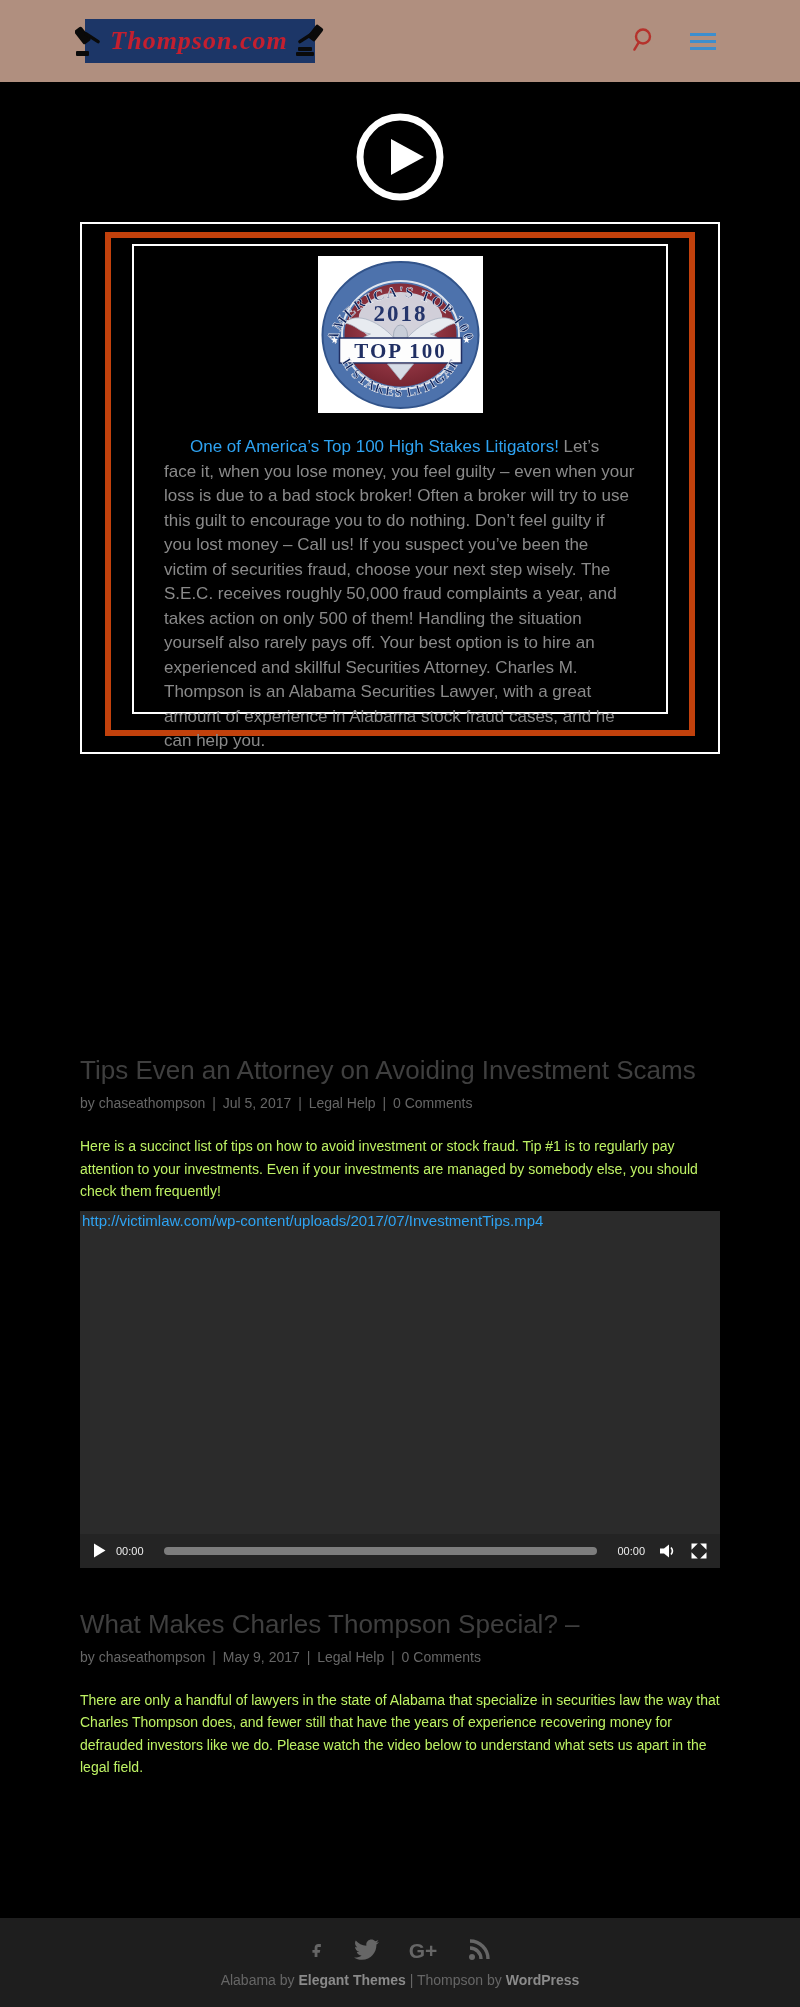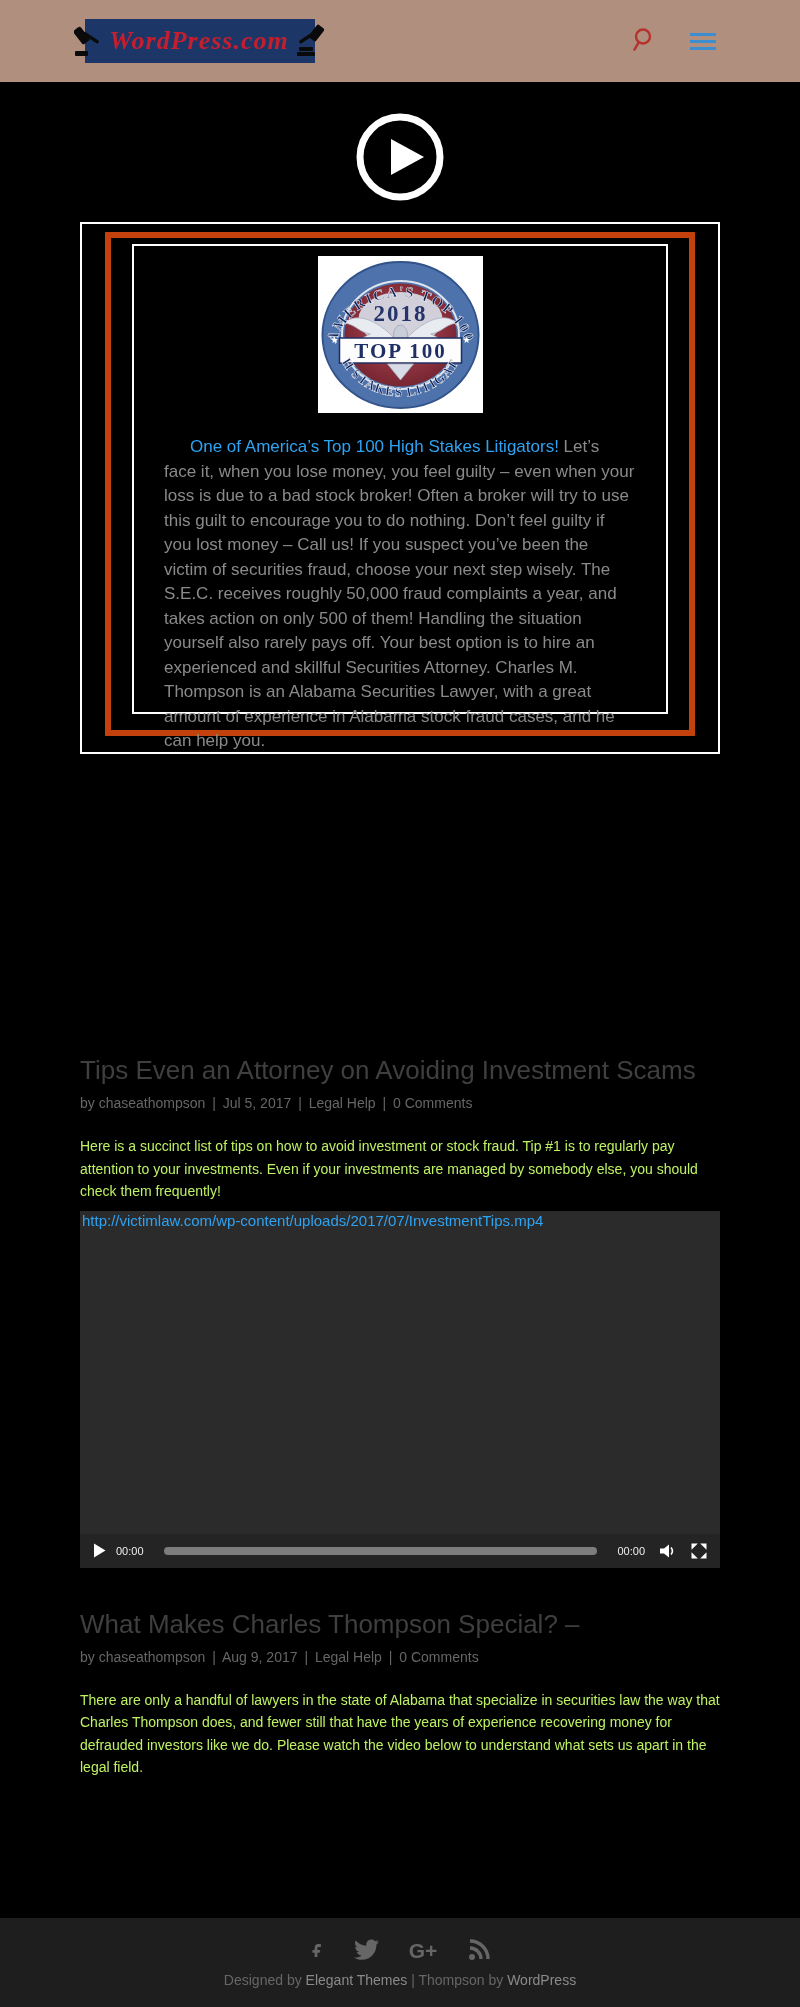--- a/index.html
+++ b/index.html
@@ -51,39 +51,39 @@
   
   .post3 { margin-top:42px; }
   .plain-video-link { display:inline-block; margin-top:22px; color:#2ea3f2; font-size:15px; text-decoration:none; }
 
   
   .site-footer { margin-top:auto; height:89px; background:#1e1e1e; display:flex; flex-direction:column; align-items:center; justify-content:center; gap:9px; flex:0 0 auto; }
   .social-row { display:flex; align-items:center; gap:30px; }
   .social-link { color:#666; text-decoration:none; cursor:pointer; line-height:0; }
   .gplus-label { font-weight:bold; font-size:21px; color:#666; font-family:"Liberation Sans",sans-serif; line-height:1; }
   .credits { font-size:14px; color:#666; }
-  .credits a { color:#8a8a8a; font-weight:normal; text-decoration:none;text-align:right; }
+  .credits a { color:#8a8a8a; font-weight:bold; text-decoration:none;text-align:right; }
 </style>
 </head>
 <body>
 
 <div class="page">
 
   <header class="site-header">
     <a class="logo">
       <span style="line-height:0;">
         <svg width="30" height="34" viewBox="0 0 30 34">
           <g fill="#0a0a0a">
             <rect x="3" y="3" width="9" height="17" rx="2" transform="rotate(-38 7.5 11.5)"></rect>
             <rect x="8" y="12" width="18" height="3.4" rx="1.7" transform="rotate(33 17 13.7)"></rect>
             <rect x="1" y="27" width="13" height="5" rx="1"></rect>
           </g>
         </svg>
       </span>
-      <span class="logo-text">WordPress.com</span>
+      <span class="logo-text">Thompson.com</span>
       <span style="line-height:0;">
         <svg width="32" height="36" viewBox="0 0 32 36">
           <g fill="#0a0a0a">
             <rect x="18" y="2" width="9" height="16" rx="2" transform="rotate(38 22.5 10)"></rect>
             <rect x="4" y="13" width="18" height="3.4" rx="1.7" transform="rotate(-33 13 14.7)"></rect>
             <rect x="5" y="24" width="14" height="4" rx="1"></rect>
             <rect x="3" y="29" width="18" height="4" rx="1"></rect>
           </g>
         </svg>
       </span>
@@ -205,21 +205,21 @@
       </div>
     </div>
   </section>
 
   <section class="content-col post3">
     <h2 class="post-title">What Makes Charles Thompson Special? –</h2>
     <div class="post-meta">
       <span>by</span>
       <a>chaseathompson</a>
       <span class="sep">|</span>
-      <span>Aug 9, 2017</span>
+      <span>May 9, 2017</span>
       <span class="sep">|</span>
       <a>Legal Help</a>
       <span class="sep">|</span>
       <a>0 Comments</a>
     </div>
     <p class="post-excerpt">There are only a handful of lawyers in the state of Alabama that specialize in securities law the way that Charles Thompson does, and fewer still that have the years of experience recovering money for defrauded investors like we do. Please watch the video below to understand what sets us apart in the legal field.</p>
   </section>
 
   <footer class="site-footer">
     <div class="social-row">
@@ -238,20 +238,20 @@
       </a>
       <a class="social-link" aria-label="rss">
         <svg width="24" height="24" viewBox="0 0 24 24" fill="none">
           <circle cx="5" cy="19" r="3" fill="#666"></circle>
           <path d="M3 10 a11 11 0 0 1 11 11" stroke="#666" stroke-width="3.4" fill="none"></path>
           <path d="M3 3 a18 18 0 0 1 18 18" stroke="#666" stroke-width="3.4" fill="none"></path>
         </svg>
       </a>
     </div>
     <div class="credits">
-      <span>Designed by</span>
+      <span>Alabama by</span>
       <a>Elegant Themes</a>
       <span>| Thompson by</span>
       <a>WordPress</a>
     </div>
   </footer>
 
 </div>
 
 </body></html>

